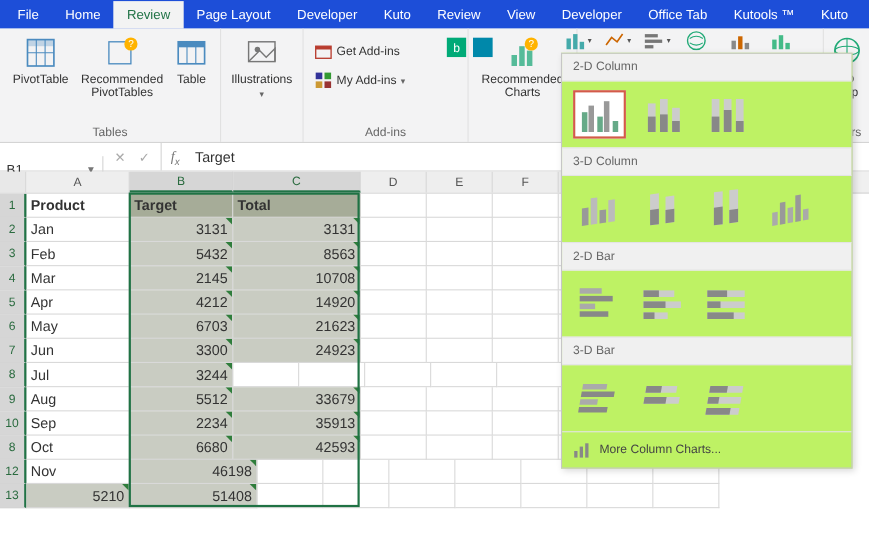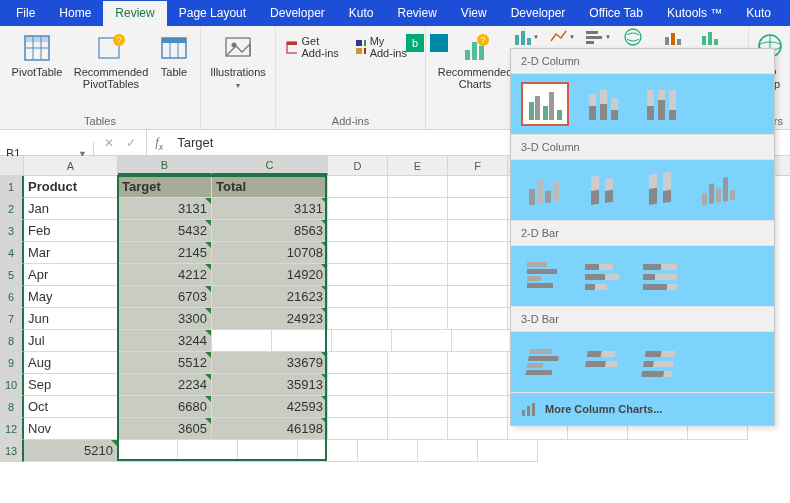--- a/index.html
+++ b/index.html
@@ -15,27 +15,27 @@
   .group { border-right: 1px solid #e1e1e1; display: flex; flex-direction: column; align-items: center; justify-content: space-between; padding: 4px 6px 2px; height: 100%; }
   .group-title { font-size: 11px; color: #666; padding-top: 2px; }
   .bigbtn { display: flex; flex-direction: column; align-items: center; justify-content: flex-start; width: 62px; text-align: center; font-size: 11px; line-height: 12px; gap: 2px; padding-top: 2px; cursor: pointer; }
   .bigbtn.wide { width: 86px; }
   .bigbtn svg, .bigbtn .icon { height: 32px; }
   .btnrow { display: flex; gap: 0; }
   .smallbtn { display: flex; align-items: center; gap: 4px; font-size: 11px; padding: 2px 4px; cursor: pointer; height: 22px; }
   .smallbtn svg { width: 16px; height: 16px; }
 
   
-  .chart-panel { position: absolute; top: 22px; left: 510px; width: 265px; background: #7dd3fc; border: 1px solid #c6c6c6; box-shadow: 2px 2px 6px rgba(0,0,0,0.15); z-index: 50; }
+  .chart-panel { position: absolute; top: 22px; left: 510px; width: 265px; background: #bef264; border: 1px solid #c6c6c6; box-shadow: 2px 2px 6px rgba(0,0,0,0.15); z-index: 50; }
   .chart-section-title { background: #f0f0f0; color: #666; font-size: 11px; padding: 6px 10px; border-top: 1px solid #e4e4e4; border-bottom: 1px solid #e4e4e4; }
   .chart-section-title:first-child { border-top: none; }
   .chart-row { display: flex; gap: 10px; padding: 8px 10px; }
   .chart-opt { width: 48px; height: 44px; border: 1px solid transparent; display:flex; align-items:center; justify-content:center; cursor:pointer; }
   .chart-opt.sel { border: 2px solid #d35b4a; background:#fff; }
-  .more-link { display:flex; align-items:center; gap:8px; padding:8px 10px; font-size:11px; color:#444; cursor:pointer; border-top:1px solid #e4e4e4;font-weight:bold; }
+  .more-link { display:flex; align-items:center; gap:8px; padding:8px 10px; font-size:11px; color:#444; cursor:pointer; border-top:1px solid #e4e4e4; }
 
   
   .chart-mini-row { position:absolute; top:2px; left:512px; display:flex; gap:8px; align-items:center; }
   .chart-mini { width:28px; height:18px; cursor:pointer; display:flex; align-items:center; justify-content:center; }
 
   .right-edge { position:absolute; right:0; top:0; height:100%; display:flex; }
   .right-group { display:flex; flex-direction:column; align-items:center; justify-content:space-between; padding:4px 4px 2px; border-left:1px solid #e1e1e1; }
 
   
   .fbar { height: 26px; border-bottom:1px solid #d4d4d4; display:flex; align-items:center; background:#fff; }
@@ -126,21 +126,21 @@
           <circle cx="12" cy="13" r="2.5" fill="#777"></circle>
           <polyline points="4,24 14,14 20,20 28,12 28,24" fill="none" stroke="#777" stroke-width="1.3"></polyline>
         </svg>
       <span>Illustrations</span>
       <span style="font-size:8px;color:#666">▾</span>
     </div>
     <div class="group-title">&nbsp;</div>
   </div>
 
   <div class="group" style="width:150px">
-    <div style="display:flex;flex-direction:row;gap:4px;width:100%;padding-top:6px">
+    <div style="display:flex;flex-direction:column;gap:4px;width:100%;padding-top:6px">
       <div class="smallbtn">
         <svg>
             <rect x="1" y="3" width="14" height="11" fill="none" stroke="#b83c2e" stroke-width="1.2"></rect>
             <rect x="1" y="3" width="14" height="3" fill="#b83c2e"></rect>
           </svg>
         <span>Get Add-ins</span>
       </div>
       <div class="smallbtn">
         <svg>
             <rect x="1" y="1" width="6" height="6" fill="#339"></rect>
@@ -557,33 +557,33 @@
         <div class="cell wE"></div>
         <div class="cell wF"></div>
         <div class="cell wG"></div>
         <div class="cell wH"></div>
         <div class="cell wI"></div>
         <div class="cell wJ"></div>
       </div>
       <div class="row">
         <div class="rowhead sel">12</div>
         <div class="cell wA">Nov</div>
-        <div class="cell wB right selrange">3605<div class="tri"></div></div>
         <div class="cell wC right selrange">46198<div class="tri"></div></div>
         <div class="cell wD"></div>
         <div class="cell wE"></div>
         <div class="cell wF"></div>
         <div class="cell wG"></div>
         <div class="cell wH"></div>
         <div class="cell wI"></div>
         <div class="cell wJ"></div>
       </div>
       <div class="row">
         <div class="rowhead sel">13</div>
         <div class="cell wB right selrange">5210<div class="tri"></div></div>
+        <div class="cell wC right selrange">51408<div class="tri"></div></div>
         <div class="cell wD"></div>
         <div class="cell wE"></div>
         <div class="cell wF"></div>
         <div class="cell wG"></div>
         <div class="cell wH"></div>
         <div class="cell wI"></div>
         <div class="cell wJ"></div>
       </div>
     </div>
   <div class="selection-outline" id="selout" style="left: 117px; top: 19px; width: 210px; height: 286px;"></div>

